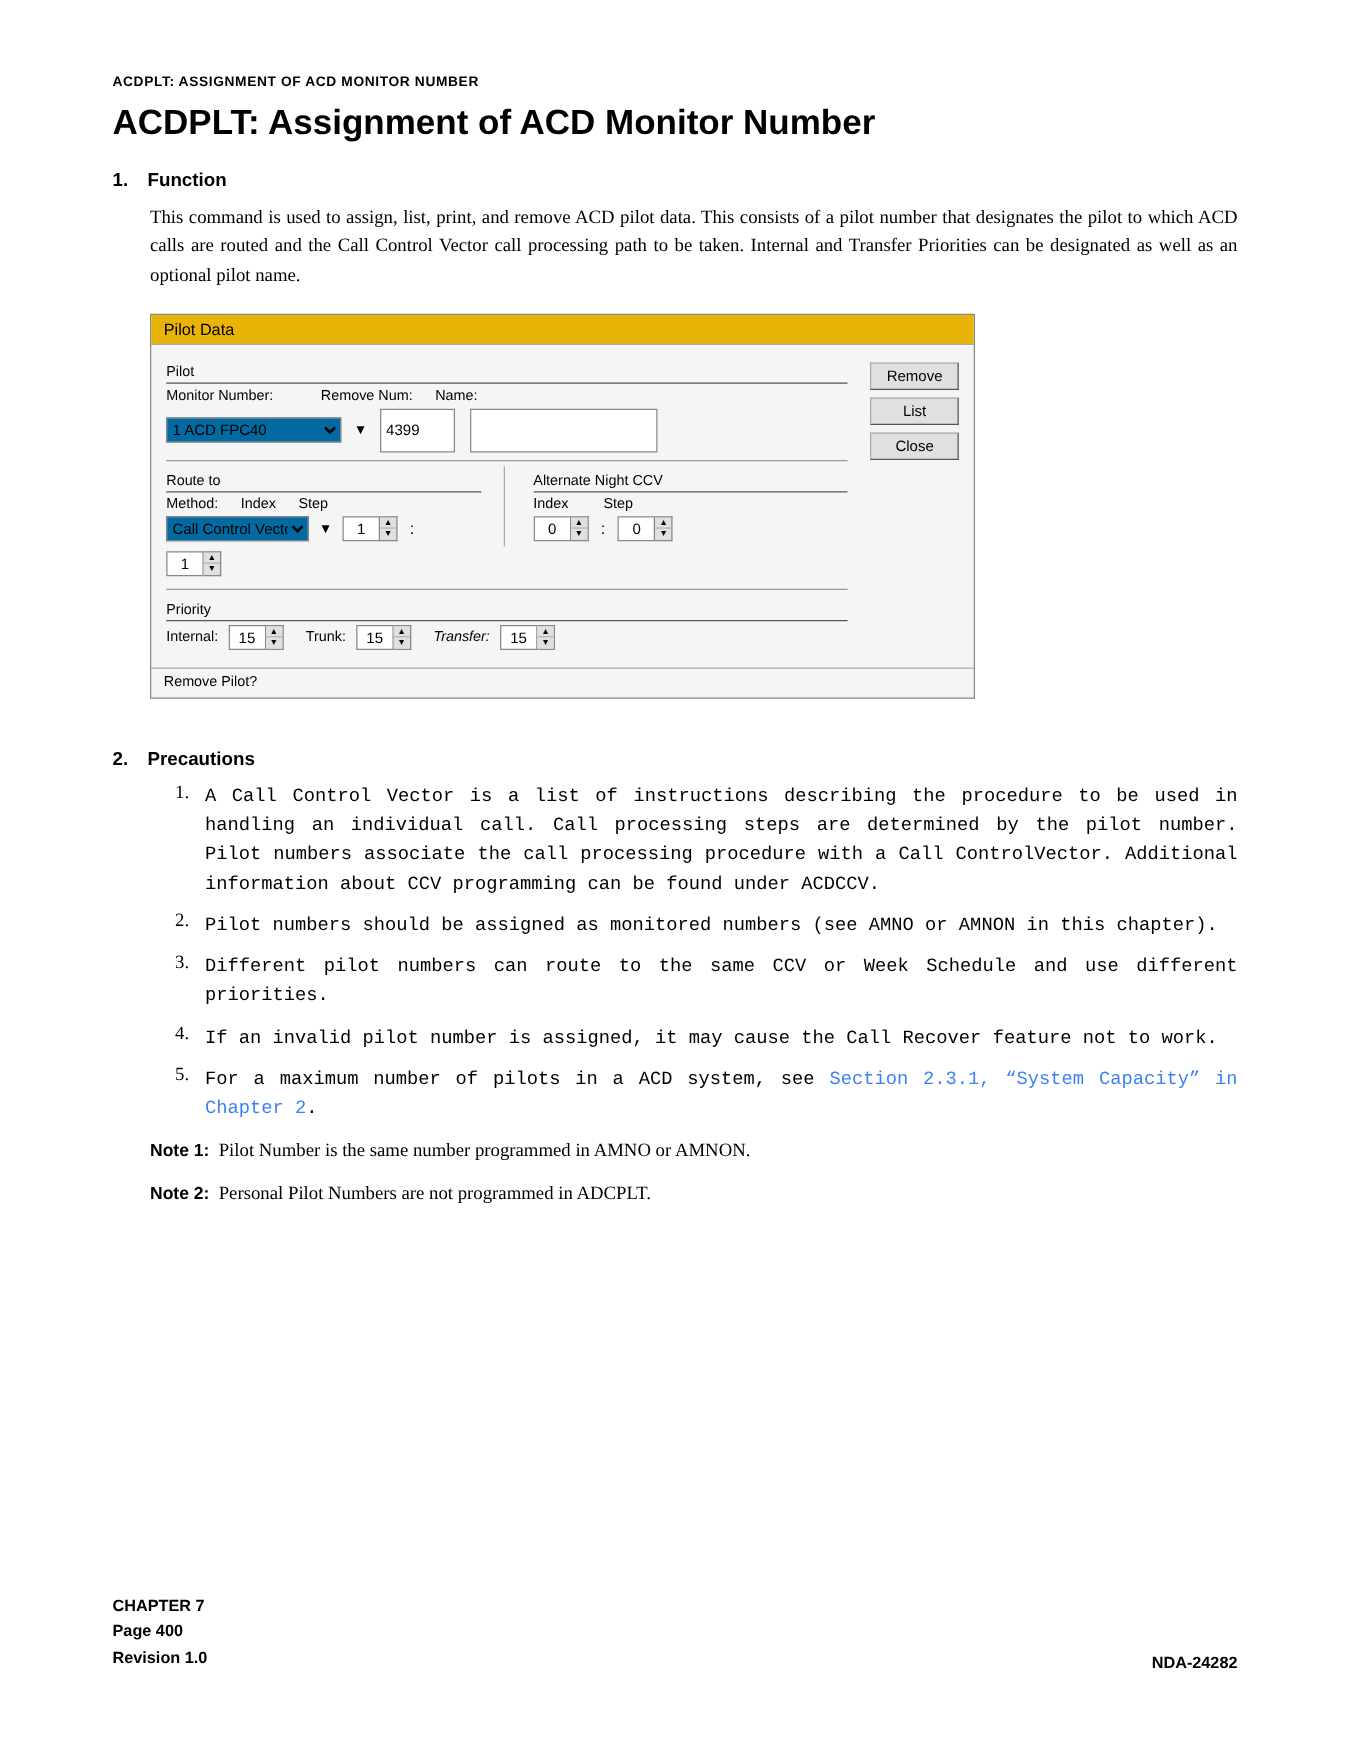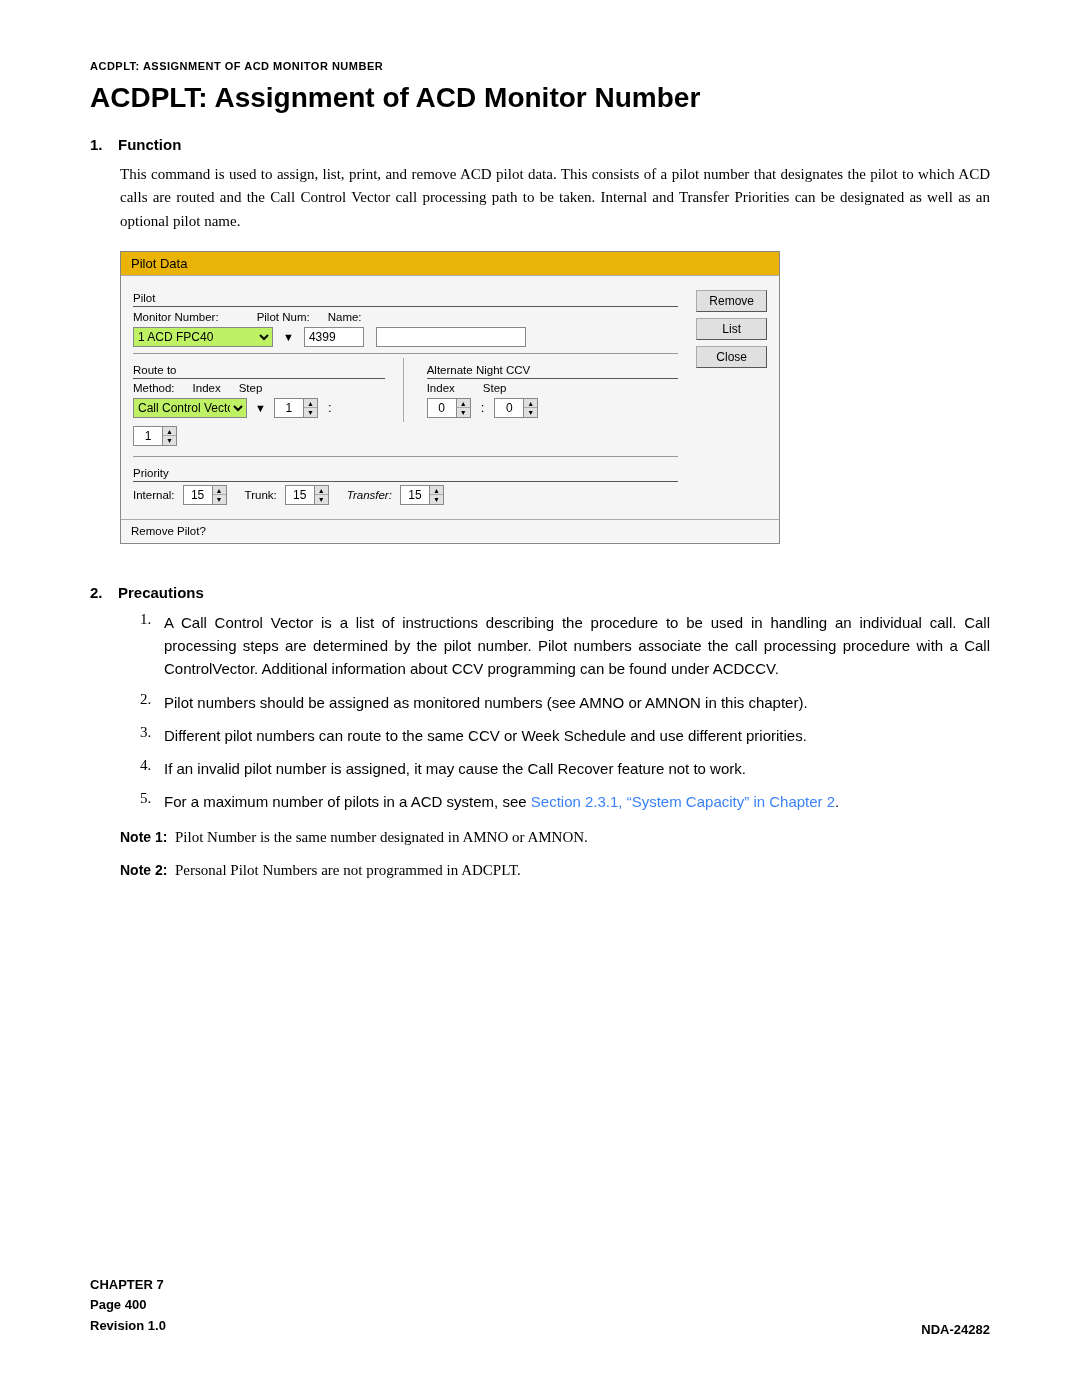--- a/index.html
+++ b/index.html
@@ -121,29 +121,29 @@
       font-family: Arial, Helvetica, sans-serif;
       font-size: 11.5px;
       white-space: nowrap;
     }
     .form-input {
       font-family: Arial, Helvetica, sans-serif;
       font-size: 12px;
       border: 1px solid #888;
       background: #fff;
       padding: 1px 4px;
-      height: 20px;
+      height: 35px;
     }
     .form-input-w60 { width: 60px; }
     .form-input-w150 { width: 150px; }
     .form-select {
       font-family: Arial, Helvetica, sans-serif;
       font-size: 12px;
       border: 1px solid #888;
-      background: #bef264;
+      background: #0369a1;
       height: 20px;
     }
     .form-spinner {
       display: inline-flex;
       align-items: center;
     }
     .spinner-input {
       font-family: Arial, Helvetica, sans-serif;
       font-size: 12px;
       border: 1px solid #888;
@@ -219,21 +219,21 @@
       display: flex;
       margin-bottom: 10px;
       align-items: flex-start;
     }
     .precaution-num {
       min-width: 24px;
       font-family: Times New Roman, Times, serif;
       font-size: 15px;
     }
     .precaution-text {
-      font-family: Liberation Sans, sans-serif;
+      font-family: Liberation Mono, monospace;
       font-size: 15px;
       line-height: 1.55;
       text-align: justify;
     }
     .link-blue {
       color: #3b82f6;
       text-decoration: none;
     }
     .note-line {
       font-family: Times New Roman, Times, serif;
@@ -291,21 +291,21 @@
 
       <div class="dialog-box">
         <div class="dialog-titlebar">Pilot Data</div>
         <div class="dialog-content">
           <div class="dialog-main">
 
             <div class="form-section-label">Pilot</div>
             <hr class="horiz-line">
             <div class="form-row" style="margin-top:4px;">
               <span class="form-label">Monitor Number:</span>
-              <span class="form-label" style="margin-left:30px;">Pilot Num:</span>
+              <span class="form-label" style="margin-left:30px;">Remove Num:</span>
               <span class="form-label" style="margin-left:10px;">Name:</span>
             </div>
             <div class="form-row">
               <select class="form-select" style="width:140px;">
                 <option>1 ACD FPC40</option>
               </select>
               <span style="font-size:11px;margin:0 2px;">▼</span>
               <input class="form-input form-input-w60" type="text" value="4399" style="">
               <input class="form-input form-input-w150" type="text" style="margin-left: 4px;">
             </div>
@@ -444,21 +444,21 @@
 
         <div class="precaution-item">
           <span class="precaution-num">5.</span>
           <span class="precaution-text">
             <span>For a maximum number of pilots in a ACD system, see </span><a class="link-blue">Section 2.3.1, “System Capacity” in Chapter&nbsp;2</a><span>.</span>
           </span>
         </div>
       </div>
 
       <p class="note-line">
-        <span class="note-bold">Note 1:</span>&nbsp;&nbsp;<span>Pilot Number is the same number designated in AMNO or AMNON.</span>
+        <span class="note-bold">Note 1:</span>&nbsp;&nbsp;<span>Pilot Number is the same number programmed in AMNO or AMNON.</span>
       </p>
       <p class="note-line">
         <span class="note-bold">Note 2:</span>&nbsp;&nbsp;<span>Personal Pilot Numbers are not programmed in ADCPLT.</span>
       </p>
     </div>
   </div>
 
   <div class="footer">
     <div class="footer-left">
       <div>CHAPTER 7</div>

